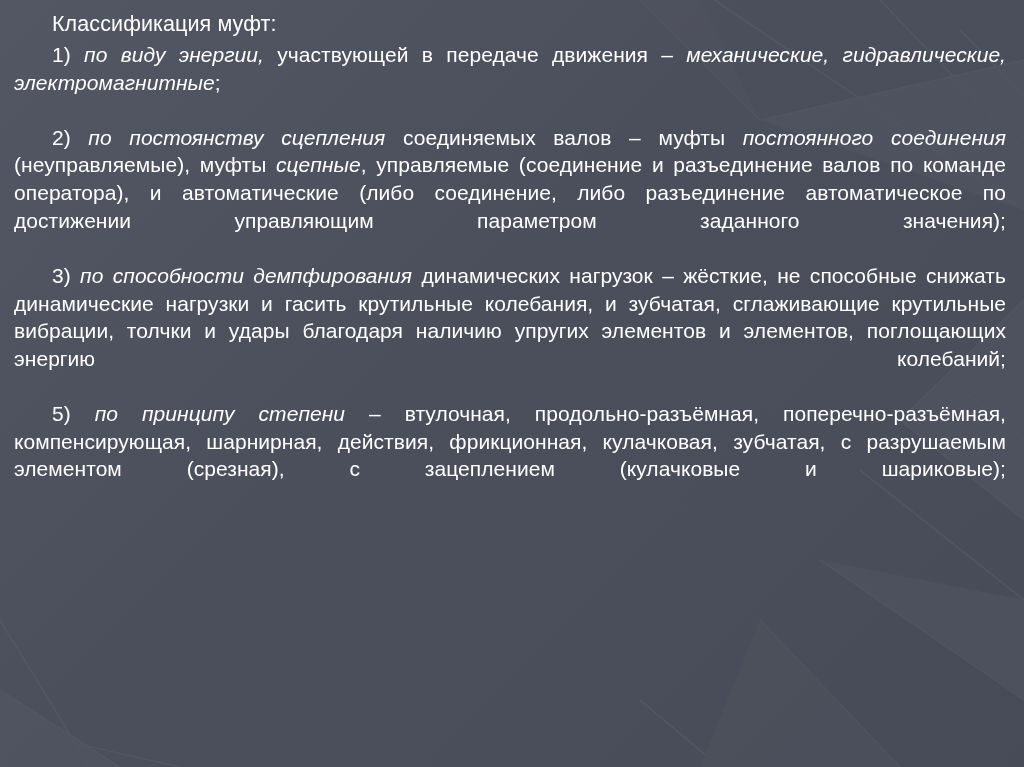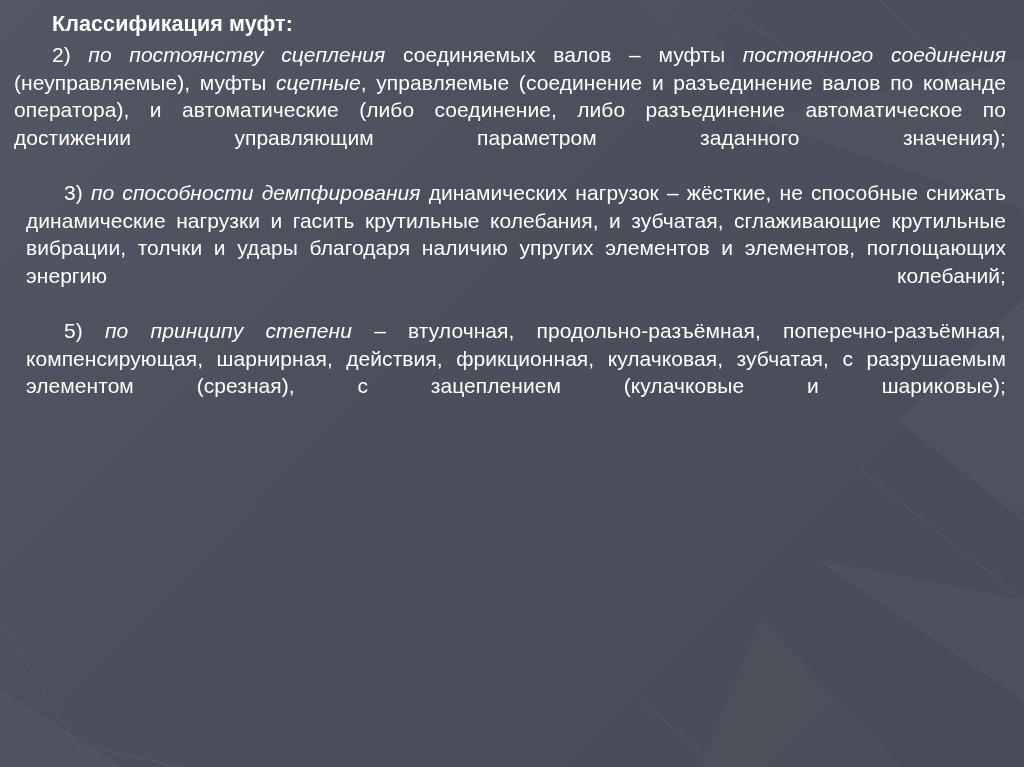--- a/index.html
+++ b/index.html
@@ -35,37 +35,36 @@
     opacity: 0.55;
   }
   .content {
     position: relative;
     padding: 10px 18px 0 14px;
     box-sizing: border-box;
     width: 1024px;
   }
   .title {
     font-size: 21.5px;
-    font-weight: bold;
+    font-weight: normal;
     line-height: 1.35;
     margin: 0 0 2px 38px;
     letter-spacing: 0.1px;
   }
   p.para {
     font-size: 21px;
     line-height: 1.315;
     margin: 0;
     text-align: justify;
     text-justify: inter-word;
     text-indent: 38px;
     letter-spacing: 0.05px;
   }
   p.para + p.para {
     margin-top: 0px;
-    margin-left: 12px;
   }
   .i {
     font-style: italic;
   }
   
   p.para::after {
     content: "";
     display: inline-block;
     width: 100%;
   }
@@ -102,20 +101,21 @@
         <polygon points="640,0 760,120 700,0"></polygon>
         <polygon points="760,620 900,767 700,767"></polygon>
       </g>
     </svg>
   </div>
 
   <div class="content">
 
     <h1 class="title">Классификация муфт:</h1>
 
+    <p class="para"><span>1)</span><span class="i"> по виду энергии,</span><span> участвующей в передаче движения – </span><span class="i">механические, гидравлические, электромагнитные</span><span>;</span></p>
 
     <p class="para"><span>2)</span><span class="i"> по постоянству сцепления</span><span> соединяемых валов – муфты </span><span class="i">постоянного соединения</span><span> (неуправляемые), муфты </span><span class="i">сцепные</span><span>, управляемые (соединение и разъединение валов по команде оператора), и автоматические (либо соединение, либо разъединение автоматическое по достижении управляющим параметром заданного значения);</span></p>
 
     <p class="para"><span>3)</span><span class="i"> по способности демпфирования</span><span> динамических нагрузок – жёсткие, не способные снижать динамические нагрузки и гасить крутильные колебания, и зубчатая, сглаживающие крутильные вибрации, толчки и удары благодаря наличию упругих элементов и элементов, поглощающих энергию колебаний;</span></p>
 
 
     <p class="para"><span>5)</span><span class="i"> по принципу степени</span><span> – втулочная, продольно-разъёмная, поперечно-разъёмная, компенсирующая, шарнирная, действия, фрикционная, кулачковая, зубчатая, с разрушаемым элементом (срезная), с зацеплением (кулачковые и шариковые);</span></p>
 
   </div>
 </div>

